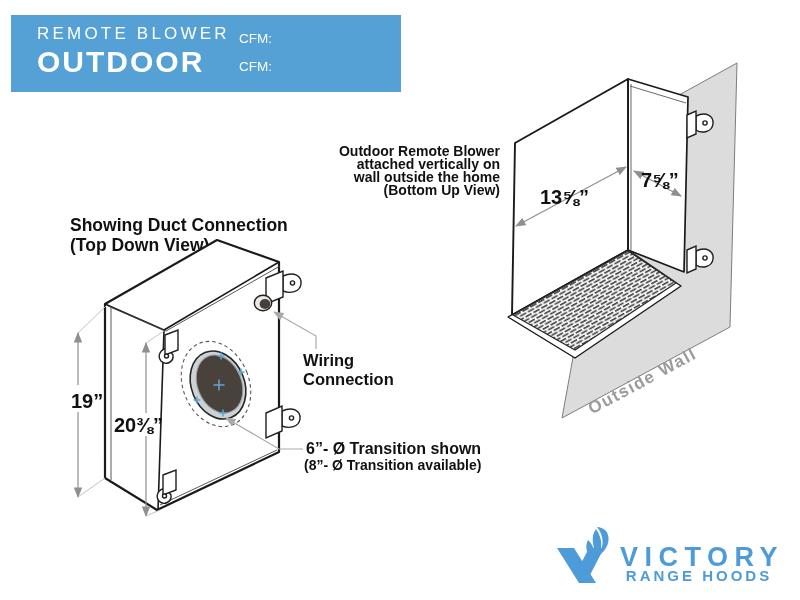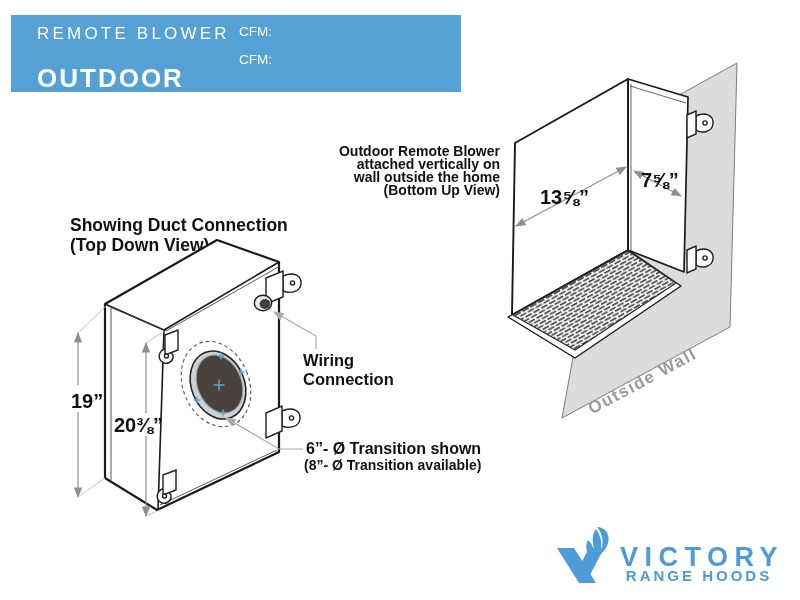--- a/index.html
+++ b/index.html
@@ -1,24 +1,24 @@
 <!DOCTYPE html>
 <html><head>
 <meta charset="utf-8">
 <style>
   html,body{margin:0;padding:0;background:#ffffff;}
   .page{position:relative;width:800px;height:600px;background:#ffffff;overflow:hidden;
         font-family:"Liberation Sans",sans-serif;}
   
-  .banner{position:absolute;left:11px;top:15px;width:450px;height:77px;background:#55a0d5;color:#ffffff;}
+  .banner{position:absolute;left:11px;top:15px;width:390px;height:77px;background:#55a0d5;color:#ffffff;}
   .banner-left{position:absolute;left:26px;top:9px;}
   .product-line{font-size:17px;font-weight:400;letter-spacing:3.2px;line-height:20px;}
-  .product-name{font-size:26px;font-weight:800;letter-spacing:2px;line-height:32px;margin-top:18px;}
+  .product-name{font-size:30px;font-weight:800;letter-spacing:2px;line-height:32px;margin-top:2px;}
   .cfm-block{position:absolute;left:228px;top:9px;}
-  .cfm-row{display:flex;align-items:flex-start;height:28px;}
+  .cfm-row{display:flex;align-items:center;height:28px;}
   .cfm-label{font-size:13.5px;font-weight:400;margin-right:3px;}
   .cfm-value{font-size:21px;font-weight:700;letter-spacing:0.5px;}
   
   .d-text{font-family:"Liberation Sans",sans-serif;font-weight:bold;fill:#111111;}
   .gray-text{font-family:"Liberation Sans",sans-serif;font-weight:600;fill:#9b9b9b;}
   .logo-text{font-family:"Liberation Sans",sans-serif;font-weight:bold;fill:#4d9cd9;}
 </style>
 </head>
 <body>
 

